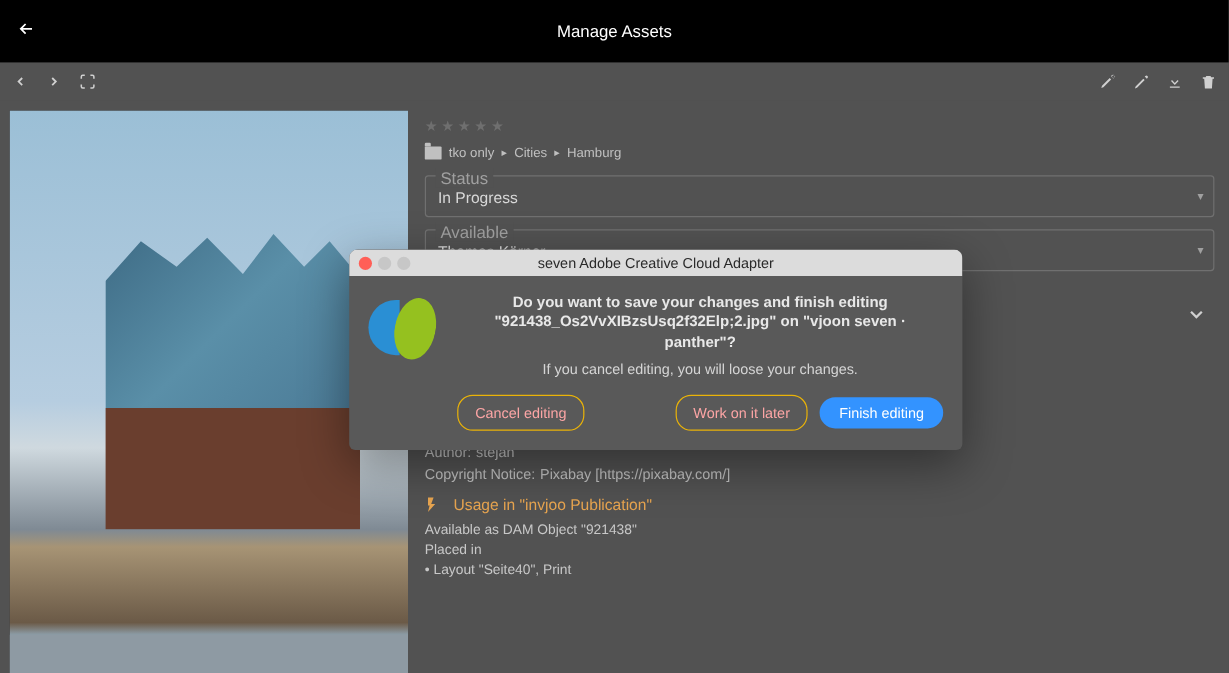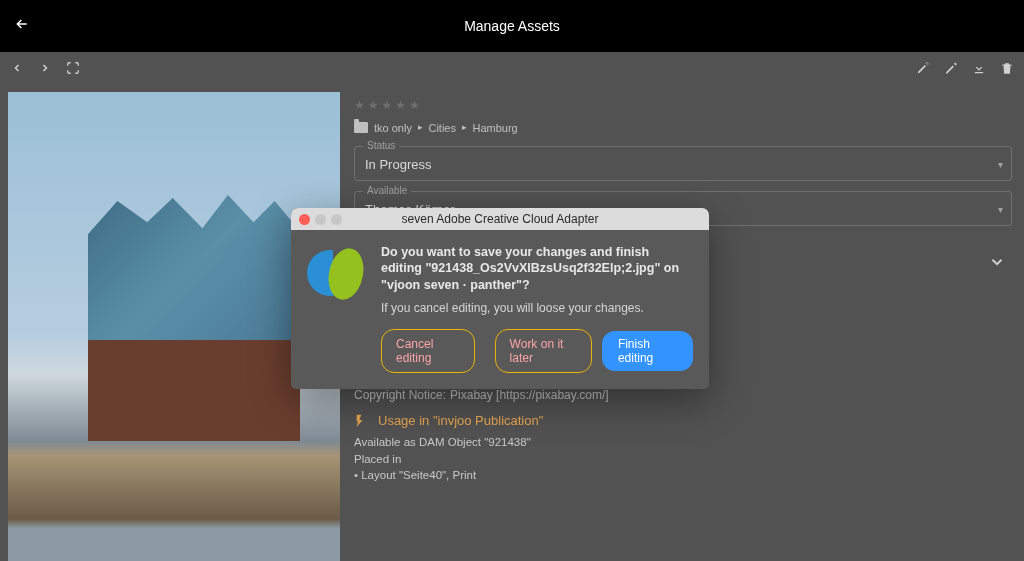--- a/index.html
+++ b/index.html
@@ -20,41 +20,41 @@
     .b-base { position:absolute; left:0; right:0; top:60%; bottom:0; background:#6a3e2e; }
     .water { position:absolute; bottom:0; left:0; right:0; height:10%; background:#8e9aa3; }
     .details { flex:1; overflow:hidden; padding:6px 4px 0 4px; font-size:12px; }
     .stars { display:flex; gap:3px; margin-bottom:10px; }
     .star { color:#6f6f6f; font-size:12px; }
     .path-row { display:flex; align-items:flex-start; gap:6px; font-size:11px; color:#c0c0c0; margin-bottom:12px;}
     .folder-ico { width:14px; height:11px; background:#c0c0c0; border-radius:1px; position:relative;}
     .folder-ico::before { content:''; position:absolute; top:-3px; left:0; width:5px; height:3px; background:#c0c0c0; border-radius:1px 1px 0 0;}
     .sep { font-size:9px; }
     .field { border:1px solid #707070; border-radius:3px; position:relative; margin-bottom:10px; padding:10px 10px 8px 10px; }
-    .field-label { position:absolute; top:-7px; left:8px; background:#525252; padding:0 4px; font-size:10px; color:#a0a0a0;}
+    .field-label { position:absolute; top:-7px; left:8px; background:#525252; padding:0 4px; font-size:14px; color:#a0a0a0;}
     .field-val { font-size:13px; color:#d8d8d8; }
     .field-chev { position:absolute; right:8px; top:50%; transform:translateY(-50%); color:#a0a0a0; font-size:10px;}
     .collapser { height:54px; display:flex; align-items:center; position:relative;}
     .chev-right { position:absolute; right:6px; color:#d0d0d0; }
     .tags-row { display:flex; gap:6px; margin:8px 0 14px 0;}
     .tag { background:#5f5f5f; color:#d5d5d5; padding:5px 10px; border-radius:3px; font-size:11px;}
     .meta-line { font-size:12px; color:#c0c0c0; margin:4px 0; }
     .meta-line .k { margin-right:4px; }
     .usage { margin-top:10px; }
     .usage-hdr { display:flex; align-items:center; gap:8px; font-size:13px; color:#e8a550; margin-bottom:6px;}
     .usage-ico { width:16px; height:16px; display:flex; align-items:center; justify-content:center;}
     .usage-body { font-size:11.5px; color:#c8c8c8; line-height:1.45;}
     
-    .dialog { position:absolute; top:208px; left:291px; width:418px; background:#595959; border-radius:7px 7px 5px 5px; box-shadow:0 12px 40px rgba(0,0,0,0.4); overflow:hidden;}
+    .dialog { position:absolute; top:208px; left:291px; width:511px; background:#595959; border-radius:7px 7px 5px 5px; box-shadow:0 12px 40px rgba(0,0,0,0.4); overflow:hidden;}
     .dlg-title { background:#dcdcdc; height:22px; display:flex; align-items:center; position:relative; }
     .dlg-dot-r { position:absolute; left:8px; width:11px; height:11px; border-radius:50%; background:#ff5f57;}
     .dlg-dot-y { position:absolute; left:24px; width:11px; height:11px; border-radius:50%; background:#c7c7c7;}
     .dlg-dot-g { position:absolute; left:40px; width:11px; height:11px; border-radius:50%; background:#c7c7c7;}
     .dlg-title-text { width:100%; text-align:center; font-size:12px; color:#2a2a2a; }
-    .dlg-body { padding:14px 16px 16px 16px; display:flex; gap:16px; }
+    .dlg-body { padding:14px 16px 16px 16px; display:flex; gap:16px;text-align:center; }
     .dlg-logo { width:58px; height:58px; flex-shrink:0; position:relative; }
     .dlg-logo::before { content:''; position:absolute; left:0; top:6px; width:26px; height:46px; background:#2a8fd4; border-radius:26px 0 0 26px / 26px 0 0 26px; }
     .dlg-logo::after { content:''; position:absolute; left:22px; top:4px; width:34px; height:52px; background:#95c11f; clip-path:ellipse(50% 50% at 50% 50%); transform:rotate(12deg); }
     .dlg-text { flex:1; font-size:12.5px; color:#e8e8e8; }
     .dlg-q { font-weight:600; line-height:1.3; }
     .dlg-sub { margin-top:8px; font-weight:400; color:#d5d5d5; font-size:12px;}
     .dlg-btns { display:flex; gap:10px; margin-top:14px; align-items:center;}
     .btn { border:1px solid #eab308; border-radius:13px; padding:7px 14px; font-size:12px; color:#fca5a5; cursor:pointer; background:transparent;}
     .btn-spacer { flex:1; }
     .btn-primary { background:#3393ff; border:none; color:#fff; padding:6px 16px;}

